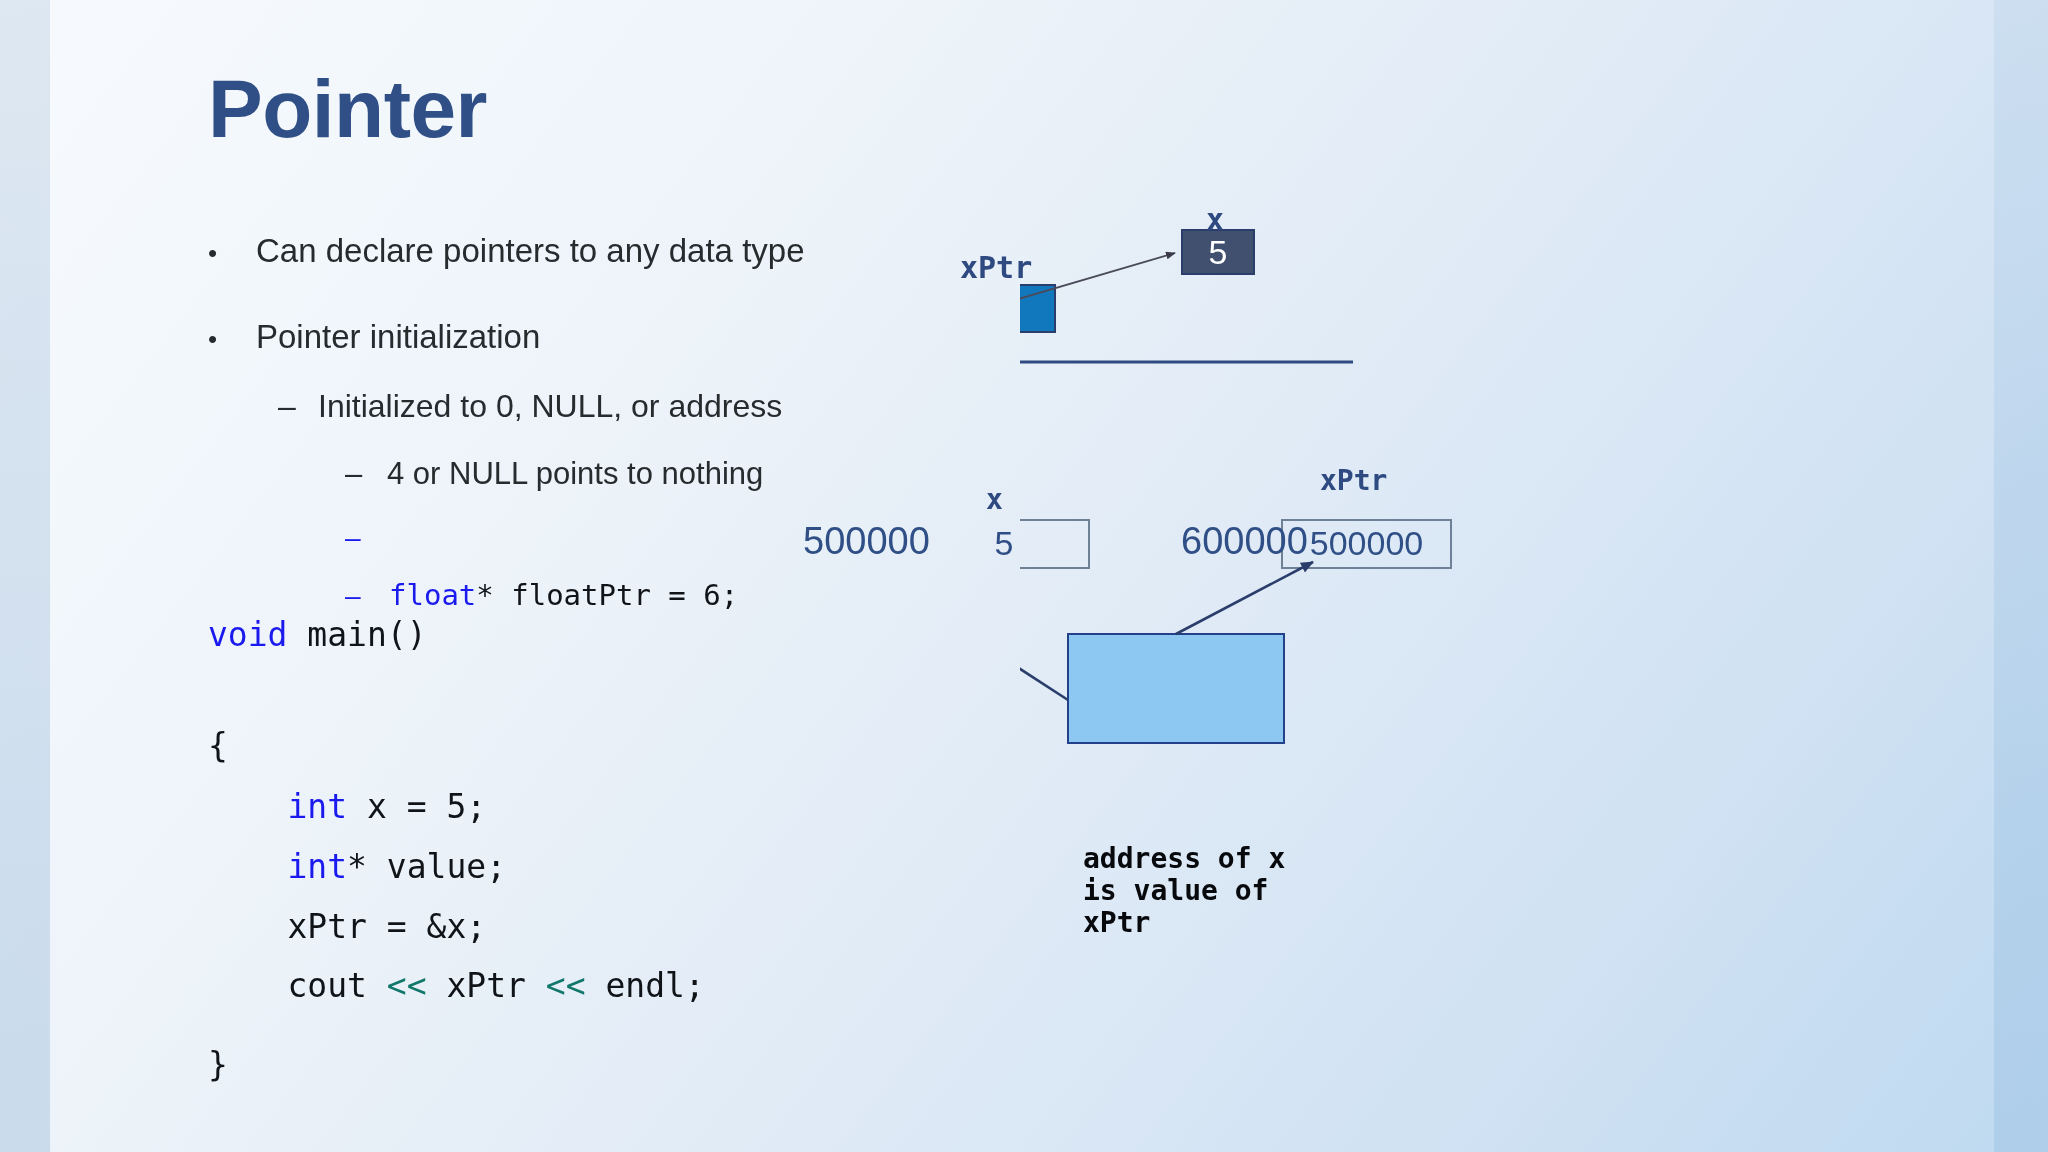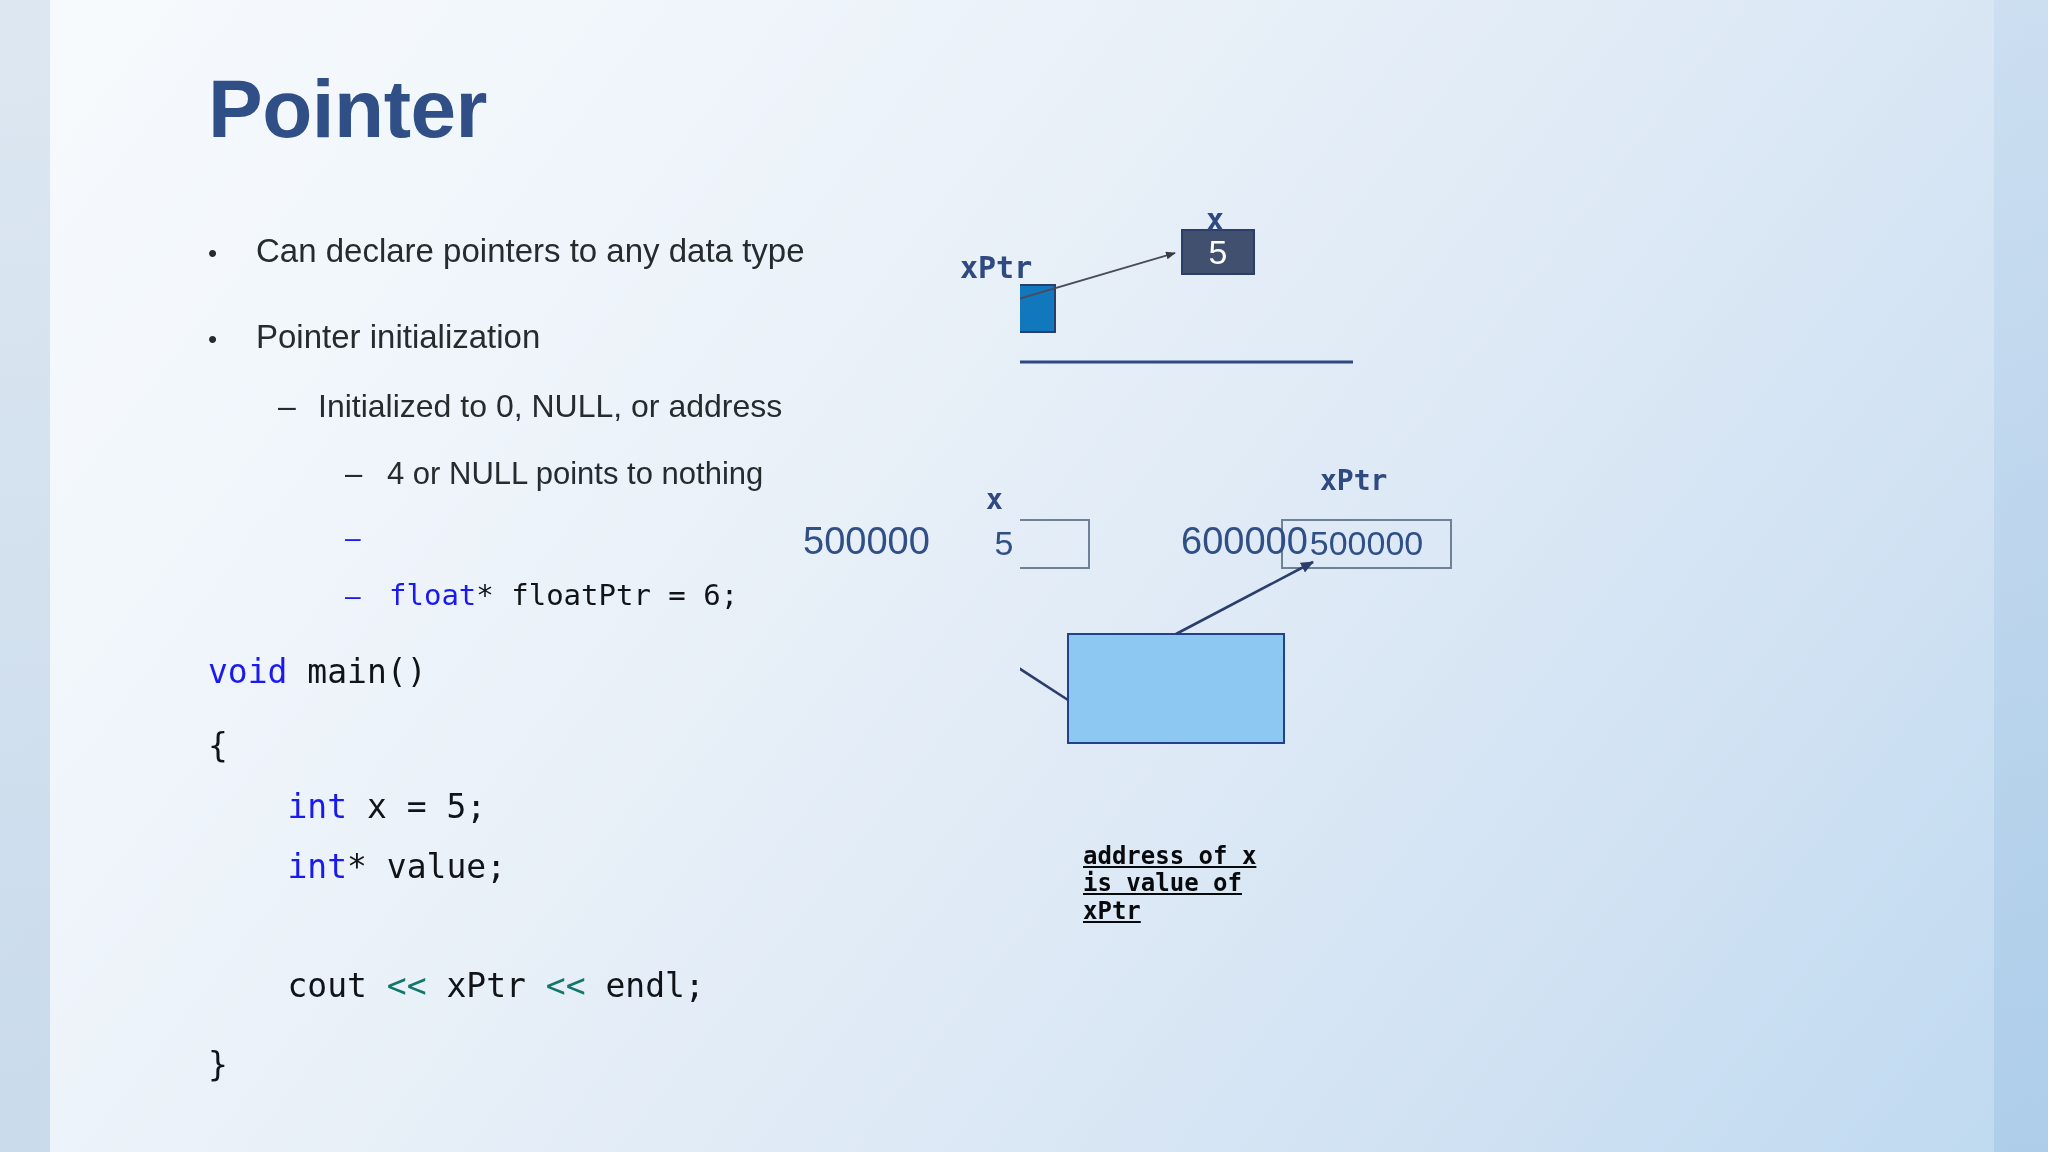--- a/index.html
+++ b/index.html
@@ -156,25 +156,24 @@
     white-space: pre;
   }
 
   #callout-text {
     position: absolute;
     left: 63px;
     top: 843px;
     width: 270px;
     font-family: "DejaVu Sans Mono", "Liberation Mono", monospace;
     font-weight: bold;
-    font-size: 24px;
+    font-size: 28px;
     line-height: 1.14;
     color: #07090c;
     white-space: pre-line;
-    text-decoration: underline;
   }
 </style>
 </head>
 <body>
 
 <div id="slide">
 
   <div id="edge-left"></div>
   <div id="edge-right"></div>
 
@@ -204,28 +203,29 @@
 
     <div class="codebullet" style="top:523px;">
       <span class="bullet-mark">–</span>
     </div>
 
     <div class="codebullet" style="top:578px;">
       <span class="bullet-mark">–</span>
       <span><span class="kw">float</span><span>* floatPtr = 6;</span></span>
     </div>
 
-    <div class="codeline" style="left:208px; top:652px;text-align:right;"><span class="kw">void</span><span> main()</span></div>
+    <div class="codeline" style="left:208px; top:615px;text-align:right;"><span class="kw">void</span><span> main()</span></div>
 
     <div class="codeline" style="left:208px; top:726px;"><span>{</span></div>
 
     <div class="codeline" style="left:208px; top:787px;"><span>    </span><span class="kw">int</span><span> x = 5;</span></div>
 
     <div class="codeline" style="left:208px; top:847px;"><span>    </span><span class="kw">int</span><span>* value;</span></div>
 
+    <div class="codeline" style="left:208px; top:907px;"><span>    xPtr = &amp;x;</span></div>
 
     <div class="codeline" style="left:208px; top:966px;text-align:right;"><span>    cout </span><span class="op">&lt;&lt;</span><span> xPtr </span><span class="op">&lt;&lt;</span><span> endl;</span></div>
 
     <div class="codeline" style="left:208px; top:1045px;"><span>}</span></div>
 
   </div>
 
   <div id="right-col">
 
     <svg id="diagram-svg" viewBox="0 0 1028 1152">

